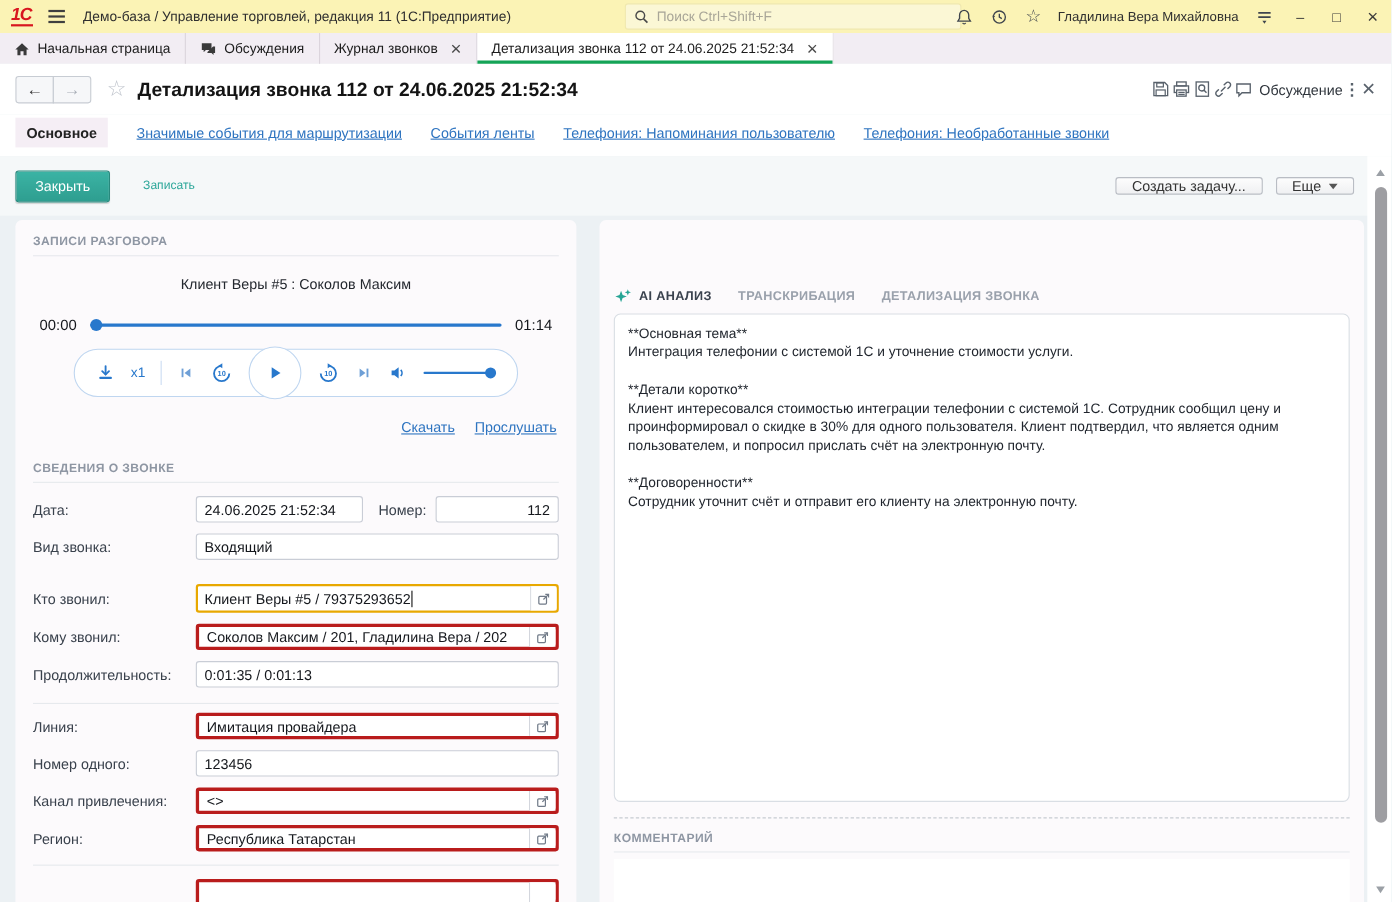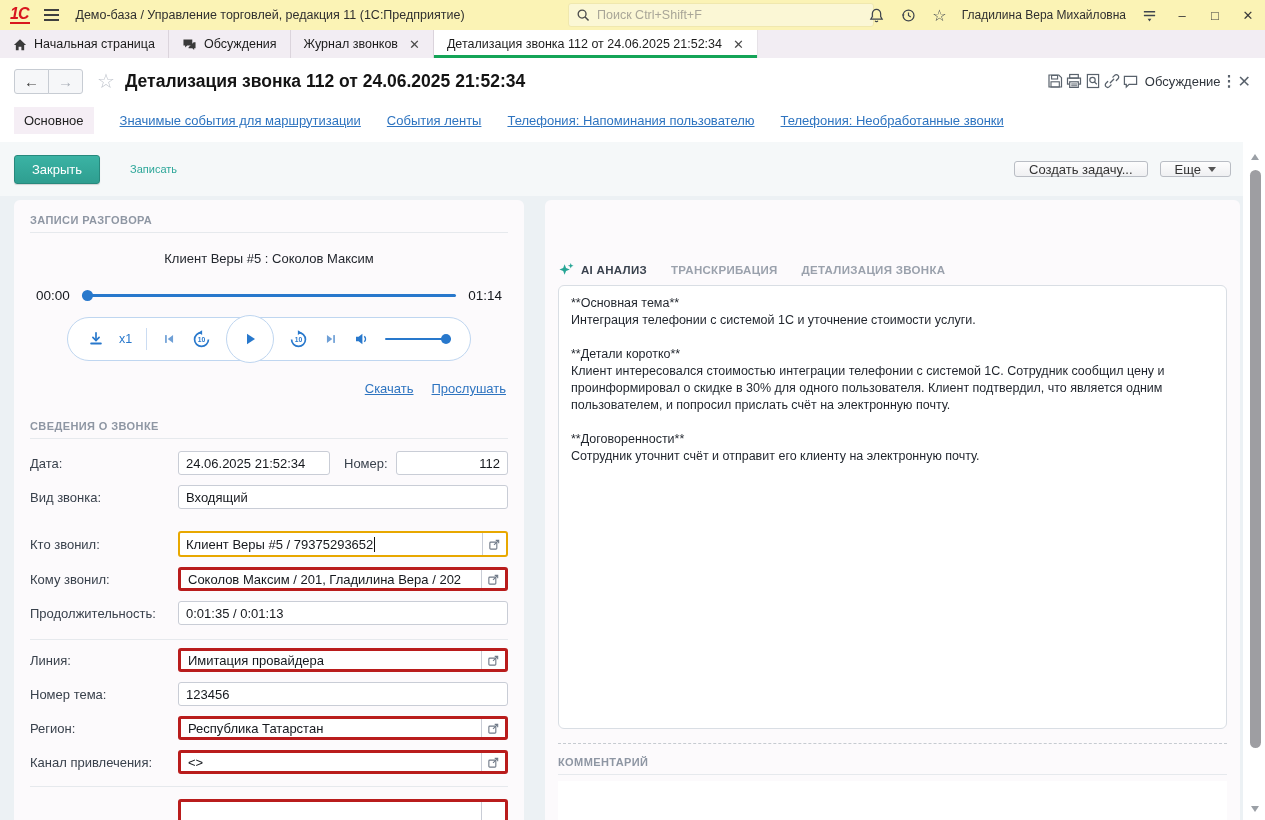--- a/index.html
+++ b/index.html
@@ -37,21 +37,21 @@
   .page-title { font-size:17.5px; font-weight:bold; color:#141414; white-space:nowrap; }
   .header-tools { margin-left:auto; display:flex; align-items:center; gap:1px; }
   .header-tools .ico { display:flex; align-items:center; cursor:pointer; }
   .disc-btn { display:flex; align-items:center; gap:6px; cursor:pointer; }
   .disc-label { font-size:13px; color:#2F353C; }
   .dots { font-size:15px; color:#59626C; font-weight:bold; cursor:pointer; }
   .form-x { font-size:16px; color:#59626C; cursor:pointer; }
 
   
   .nav-row { height:38px; background:#fff; display:flex; align-items:center; gap:26px; padding:0 14px 6px; }
-  .nav-active { background:#F5EEF5; padding:6px 10px; font-size:13px; color:#222; cursor:default; }
+  .nav-active { background:#F5EEF5; padding:6px 10px; font-size:13px; color:#222; cursor:default;font-weight:bold; }
   .nav-link { font-size:13px; color:#2E74C0; text-decoration:underline; cursor:pointer; white-space:nowrap; }
 
   
   .bodyarea { position:absolute; top:142px; left:0; right:0; bottom:0; background:#ECF1F4; }
   .right-gutter { position:absolute; top:0; right:0; width:22px; bottom:0; background:#FFFFFF; }
   .command-bar { height:54px; display:flex; align-items:center; padding:0 34px 0 14px; background:#F5F8F9; }
   .btn-primary { background:linear-gradient(#3BB3A4,#2E9E90); border:1px solid #27897D; border-radius:3px; color:#fff; font-size:13px; padding:6px 17px; cursor:pointer; box-shadow:0 1px 1px rgba(0,0,0,.15); }
   .link-teal { margin-left:30px; color:#2EA79A; font-size:11px; cursor:pointer; }
   .cb-spacer { flex:1; }
   .btn-gray { height:16px; padding:0 14px; font-size:13px; color:#333; background:linear-gradient(#FDFDFD,#EFF0F2); border:1px solid #B9BDC4; border-radius:3px; cursor:pointer; display:flex; align-items:center; gap:7px; }
@@ -401,52 +401,52 @@
               <svg width="13" height="13" viewBox="0 0 14 14" fill="none" stroke="#707A88" stroke-width="1.2">
                   <rect x="2" y="4.5" width="7.5" height="7.5" rx="1"></rect>
                   <path d="M6.5 7.5 L11.5 2.5"></path>
                   <path d="M8.3 2.5 h3.2 v3.2"></path>
                 </svg>
             </span>
           </div>
         </div>
 
         <div class="frow">
-          <span class="flabel">Номер тема:</span>
+          <span class="flabel">Номер одного:</span>
           <input class="finput grow" readonly="" value="123456" style="">
+        </div>
+
+        <div class="frow">
+          <span class="flabel">Канал привлечения:</span>
+          <div class="fwrap">
+            <input readonly="" value="&lt;&gt;" style="">
+            <span class="open-btn">
+              <svg width="13" height="13" viewBox="0 0 14 14" fill="none" stroke="#707A88" stroke-width="1.2">
+                  <rect x="2" y="4.5" width="7.5" height="7.5" rx="1"></rect>
+                  <path d="M6.5 7.5 L11.5 2.5"></path>
+                  <path d="M8.3 2.5 h3.2 v3.2"></path>
+                </svg>
+            </span>
+          </div>
         </div>
 
         <div class="frow">
           <span class="flabel">Регион:</span>
           <div class="fwrap">
             <input readonly="" value="Республика Татарстан" style="">
             <span class="open-btn">
               <svg width="13" height="13" viewBox="0 0 14 14" fill="none" stroke="#707A88" stroke-width="1.2">
                   <rect x="2" y="4.5" width="7.5" height="7.5" rx="1"></rect>
                   <path d="M6.5 7.5 L11.5 2.5"></path>
                   <path d="M8.3 2.5 h3.2 v3.2"></path>
                 </svg>
             </span>
           </div>
         </div>
 
-        <div class="frow">
-          <span class="flabel">Канал привлечения:</span>
-          <div class="fwrap">
-            <input readonly="" value="&lt;&gt;" style="">
-            <span class="open-btn">
-              <svg width="13" height="13" viewBox="0 0 14 14" fill="none" stroke="#707A88" stroke-width="1.2">
-                  <rect x="2" y="4.5" width="7.5" height="7.5" rx="1"></rect>
-                  <path d="M6.5 7.5 L11.5 2.5"></path>
-                  <path d="M8.3 2.5 h3.2 v3.2"></path>
-                </svg>
-            </span>
-          </div>
-        </div>
-
         <div class="fdivider" style="margin-top:12px;"></div>
 
         <div class="frow" style="margin-top:12px;">
           <span class="flabel"></span>
           <div class="fwrap">
             <input readonly="" style="">
             <span class="open-btn"></span>
           </div>
         </div>
       </div>

